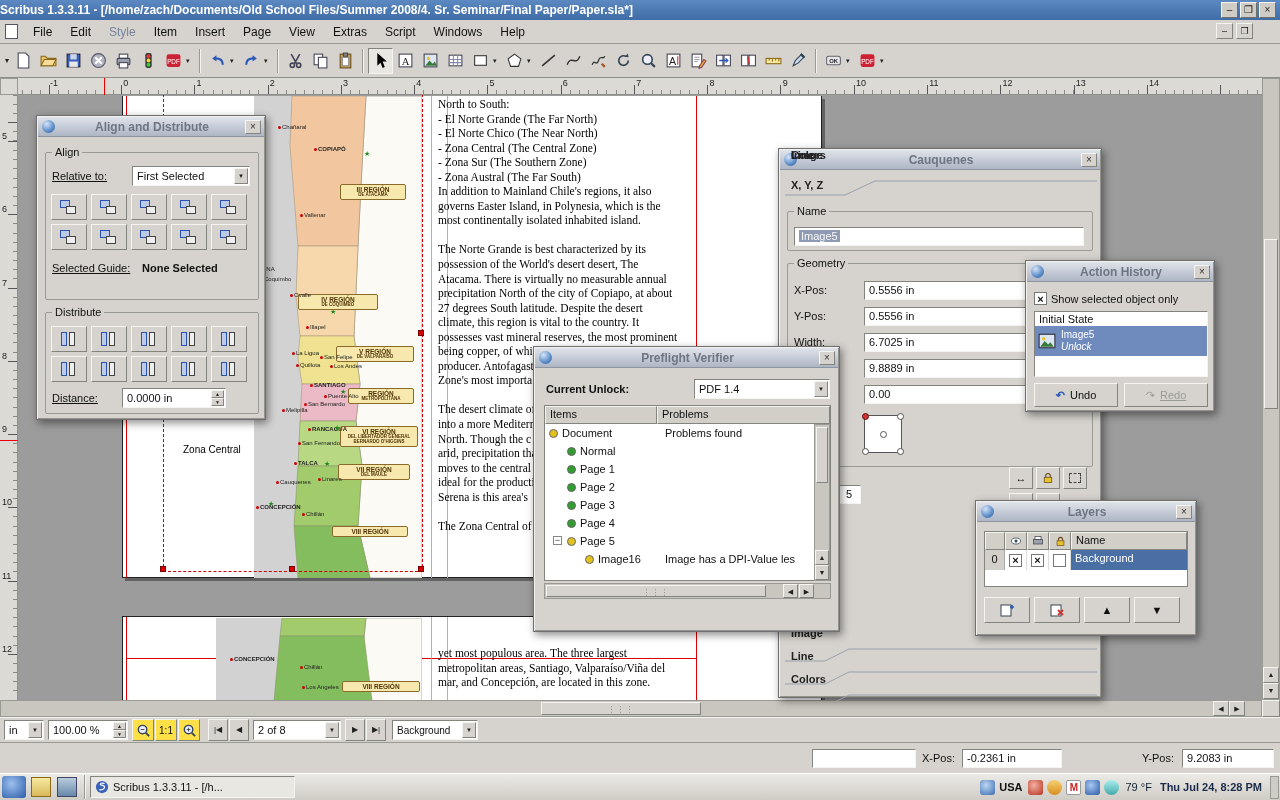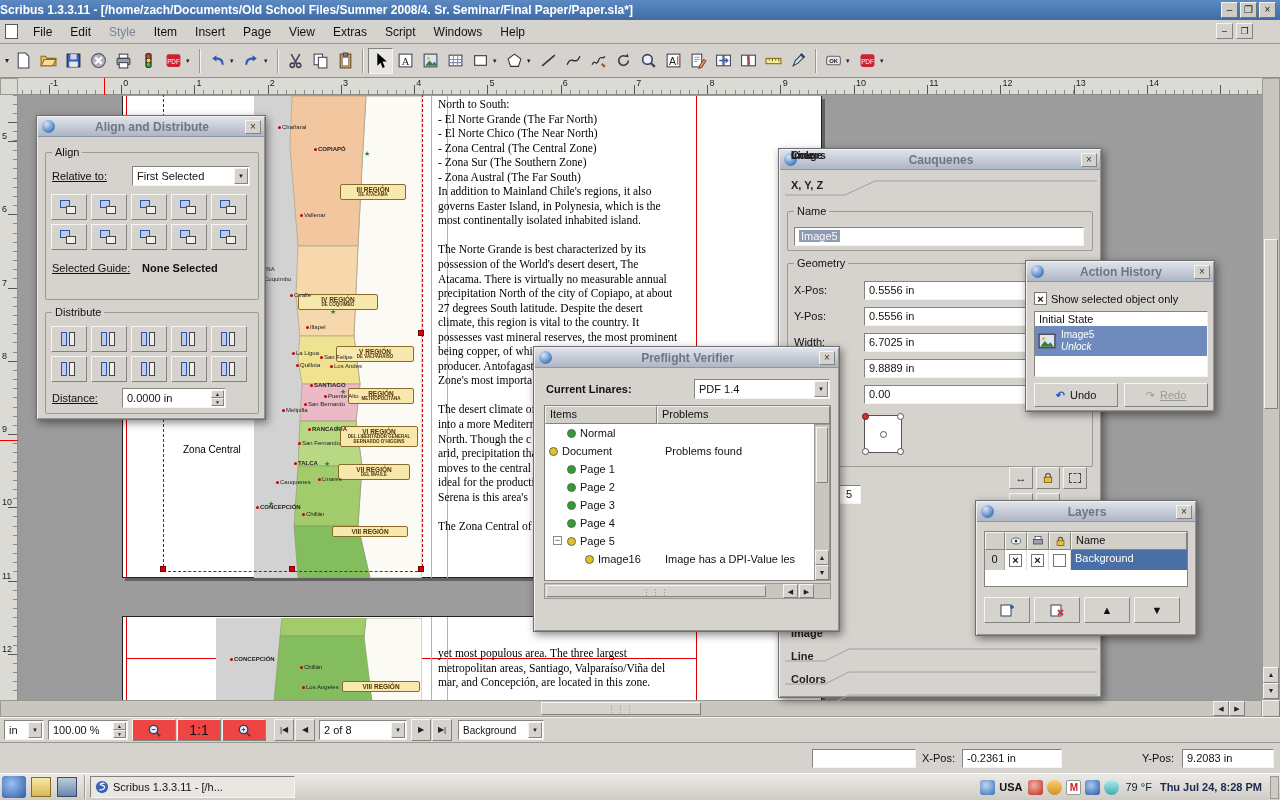--- a/index.html
+++ b/index.html
@@ -55,21 +55,21 @@
 .sbth{position:absolute;background:#d6d3ce;border:1px solid;border-color:#f5f4f1 #84847e #84847e #f5f4f1}
 .sba{position:absolute;background:#d6d3ce;border:1px solid;border-color:#f5f4f1 #84847e #84847e #f5f4f1;font-size:7px;text-align:center;color:#222;line-height:14px}
 .grip{color:#8a8a84;font-size:8px;letter-spacing:1px;text-align:center;line-height:13px}
 
 #status1{left:0;top:717px;width:1280px;height:25px;background:#d6d3ce;border-top:1px solid #f5f4f1;display:flex;align-items:center;padding-left:4px}
 #status2{left:0;top:742px;width:1280px;height:31px;background:#d6d3ce;border-top:1px solid #9a9a94}
 #taskbar{left:0;top:773px;width:1280px;height:27px;background:linear-gradient(#eceae6,#cfccc6);border-top:1px solid #fff;display:flex;align-items:center}
 .combo{position:relative;height:20px;background:#fff;border:1px solid;border-color:#84847e #f5f4f1 #f5f4f1 #84847e;font-size:11px;display:flex;align-items:center;padding-left:4px;flex:none}
 .cab{position:absolute;right:1px;top:1px;bottom:1px;width:14px;background:#d6d3ce;border:1px solid;border-color:#f5f4f1 #84847e #84847e #f5f4f1;font-size:6px;text-align:center;line-height:15px;color:#222}
 .cab::after{content:"▼"}
-.sqbtn{width:44px;height:22px;background:#ef4444;border:1px solid;border-color:#f5f4f1 #84847e #84847e #f5f4f1;display:flex;align-items:center;justify-content:center;font-size:14px;flex:none;margin-right:1px}
+.sqbtn{width:22px;height:22px;background:#fde047;border:1px solid;border-color:#f5f4f1 #84847e #84847e #f5f4f1;display:flex;align-items:center;justify-content:center;font-size:10px;flex:none;margin-right:1px}
 .navb{width:20px;height:22px;background:#d6d3ce;border:1px solid;border-color:#f5f4f1 #84847e #84847e #f5f4f1;font-size:8px;text-align:center;line-height:20px;flex:none;margin-right:1px;color:#222}
 .field{position:absolute;height:19px;background:#fff;border:1px solid;border-color:#84847e #f5f4f1 #f5f4f1 #84847e;font-size:11px;padding:2px 4px;white-space:nowrap}
 .slab{position:absolute;font-size:11px;color:#111}
 .trayic{width:15px;height:15px;border-radius:3px;margin-right:4px;flex:none}
 
 .dlg{position:absolute;background:#d6d3ce;border:1px solid #6f6f6f;box-shadow:inset 1px 1px 0 #f2f1ee,inset -1px -1px 0 #94928c,2px 3px 8px rgba(0,0,0,.45)}
 .dtb{position:absolute;left:1px;right:1px;top:1px;height:20px;background:linear-gradient(#dfe3ea,#aeb6c4);display:flex;align-items:center;border-bottom:1px solid #8d95a3}
 .dic{width:13px;height:13px;border-radius:50%;background:radial-gradient(circle at 35% 30%,#d5e4f7,#5b8cc8 60%,#2a568e);margin:0 4px 0 4px;flex:none}
 .dti{flex:1;text-align:center;font-size:12px;font-weight:bold;color:#6e7683;white-space:nowrap;overflow:hidden}
 .dx{width:16px;height:14px;margin-right:3px;background:#d6d3ce;border:1px solid;border-color:#f5f4f1 #84847e #84847e #f5f4f1;font-size:10px;line-height:12px;text-align:center;color:#333;flex:none}
@@ -832,44 +832,44 @@
   <span class="ptab" style="top:501px">Line</span>
   <span class="ptab" style="top:524px">Colors</span>
 </div>
 
 <div class="dlg" style="left:533px;top:346px;width:307px;height:286px;z-index:34">
   <div class="dtb">
     <span class="dic"></span>
     <span class="dti">Preflight Verifier</span>
     <span class="dx"></span>
   </div>
-  <span class="slab" style="left:12px;top:36px;font-weight:bold">Current Linares:</span>
+  <span class="slab" style="left:12px;top:36px;font-weight:bold">Current Unlock:</span>
   <span class="combo" style="position:absolute;left:160px;top:32px;width:136px">
       <span>PDF 1.4</span>
       <i class="cab"></i>
     </span>
   <div class="abs" style="left:10px;top:58px;width:287px;height:176px;border:1px solid #84847e;background:#fff">
     <div style="display:flex">
       <span class="hdrcell" style="width:112px">Items</span>
       <span class="hdrcell" style="flex:1">Problems</span>
     </div>
     <div>
 
+        <div class="pfr lv0">
+
+          <i class="tdot dy"></i>
+          <span>Document</span>
+          <span class="pfp">Problems found</span>
+        </div>
+
         <div class="pfr lv1">
 
           <i class="tdot dg"></i>
           <span>Normal</span>
           <span class="pfp"></span>
-        </div>
-
-        <div class="pfr lv0">
-
-          <i class="tdot dy"></i>
-          <span>Document</span>
-          <span class="pfp">Problems found</span>
         </div>
 
         <div class="pfr lv1">
 
           <i class="tdot dg"></i>
           <span>Page 1</span>
           <span class="pfp"></span>
         </div>
 
         <div class="pfr lv1">

